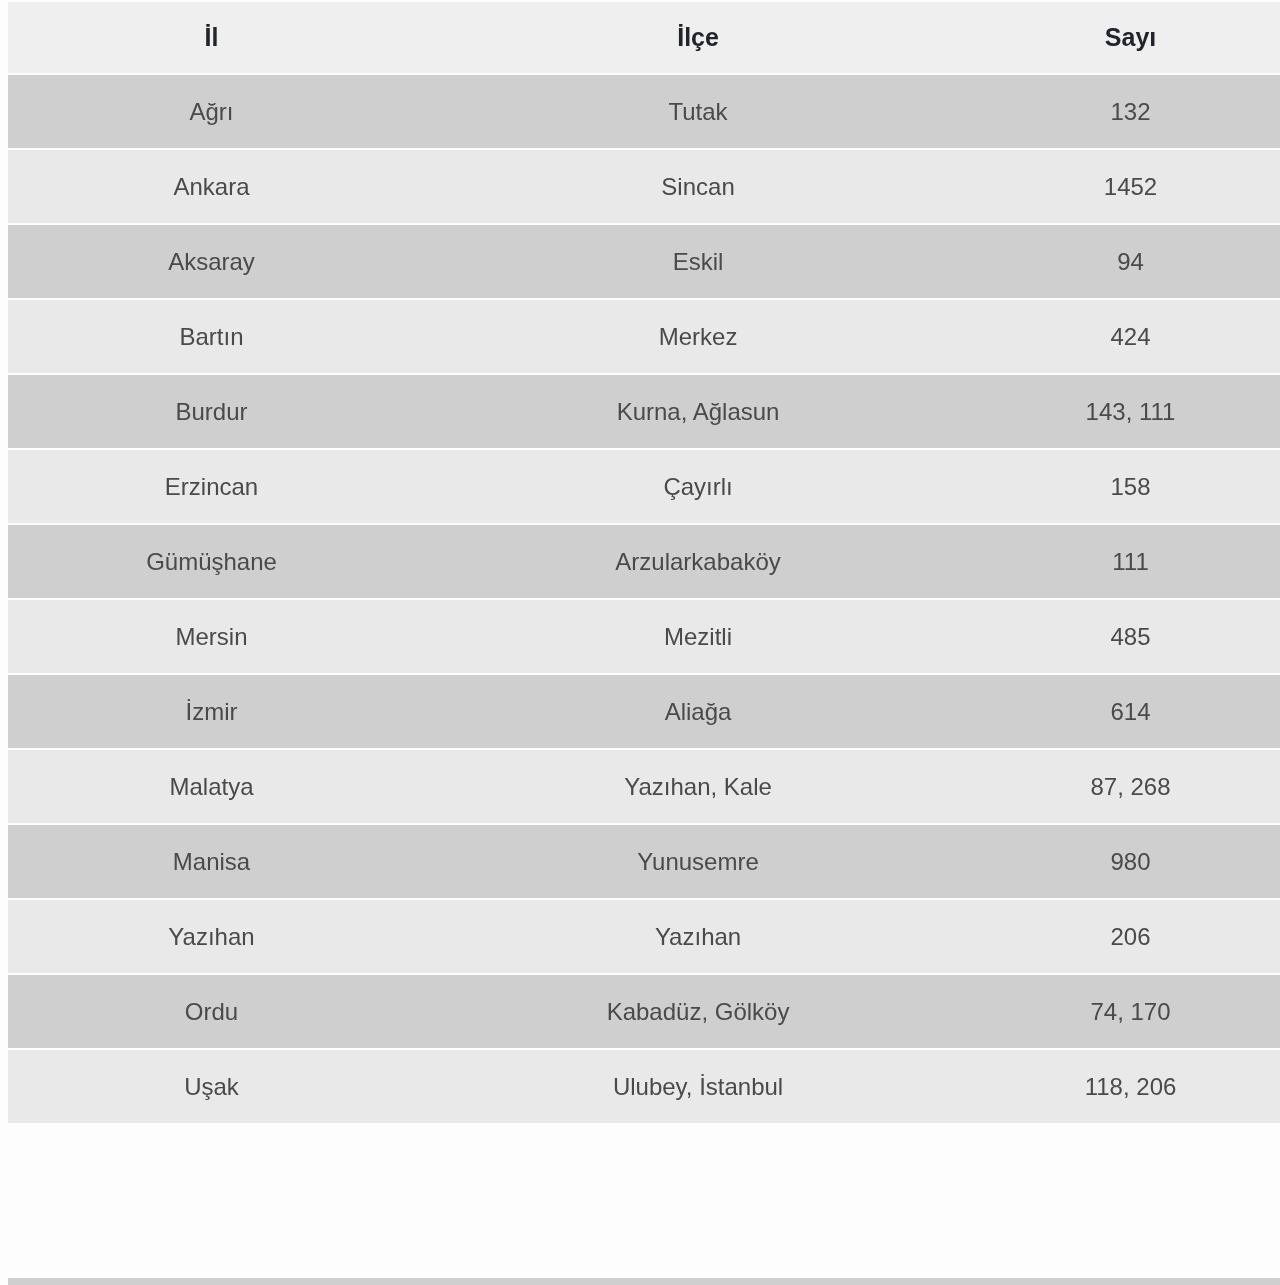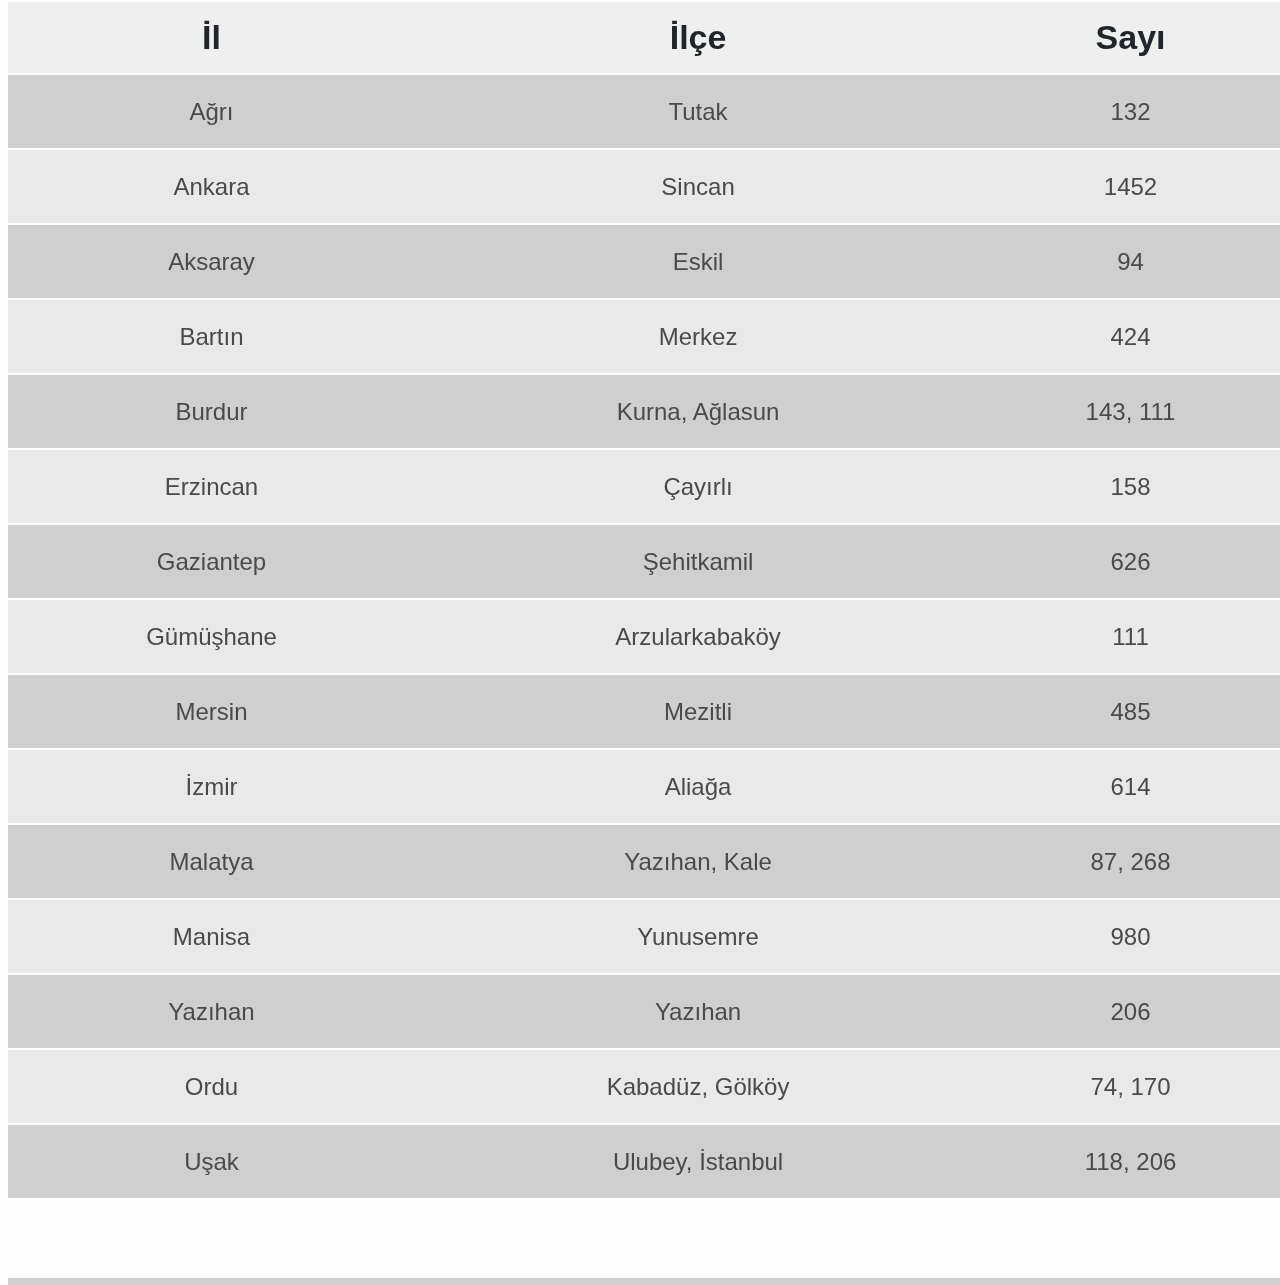--- a/index.html
+++ b/index.html
@@ -17,21 +17,21 @@
   table.data-table {
     border-collapse: separate;
     border-spacing: 0 2px;
     table-layout: fixed;
     width: 1272px;
     margin-left: 8px;
   }
   thead th {
     height: 71px;
     background: #efefef;
-    font-size: 34px;
+    font-size: 25px;
     font-weight: bold;
     color: #21252b;
     text-align: center;
     vertical-align: middle;
     padding: 0;
   }
   tbody td {
     height: 73px;
     font-size: 24px;
     font-weight: normal;
@@ -94,25 +94,20 @@
         <td>Burdur</td>
         <td>Kurna, Ağlasun</td>
         <td>143, 111</td>
       </tr>
       <tr>
         <td>Erzincan</td>
         <td>Çayırlı</td>
         <td>158</td>
       </tr>
       <tr>
-        <td>Gaziantep</td>
-        <td>Şehitkamil</td>
-        <td>626</td>
-      </tr>
-      <tr>
         <td>Gümüşhane</td>
         <td>Arzularkabaköy</td>
         <td>111</td>
       </tr>
       <tr>
         <td>Mersin</td>
         <td>Mezitli</td>
         <td>485</td>
       </tr>
       <tr>

